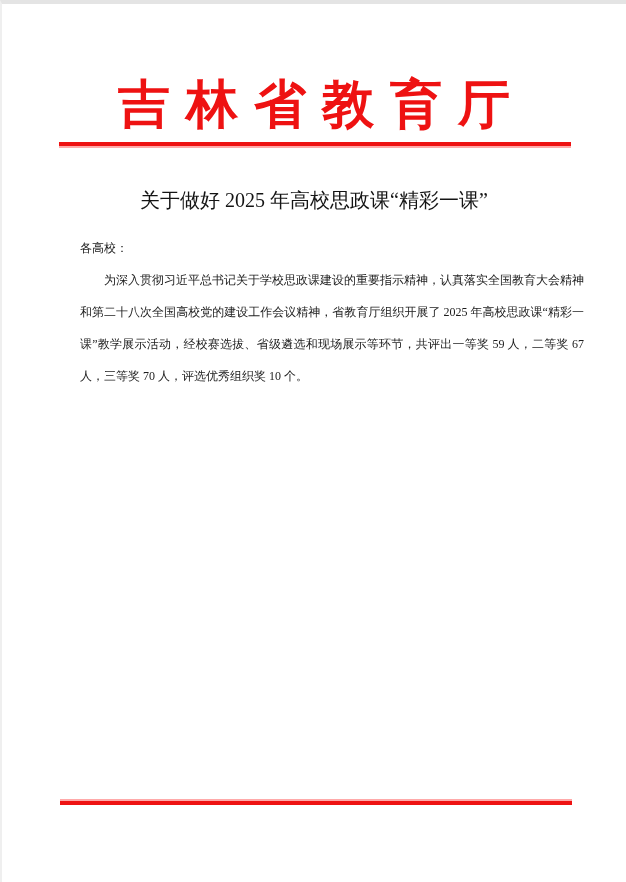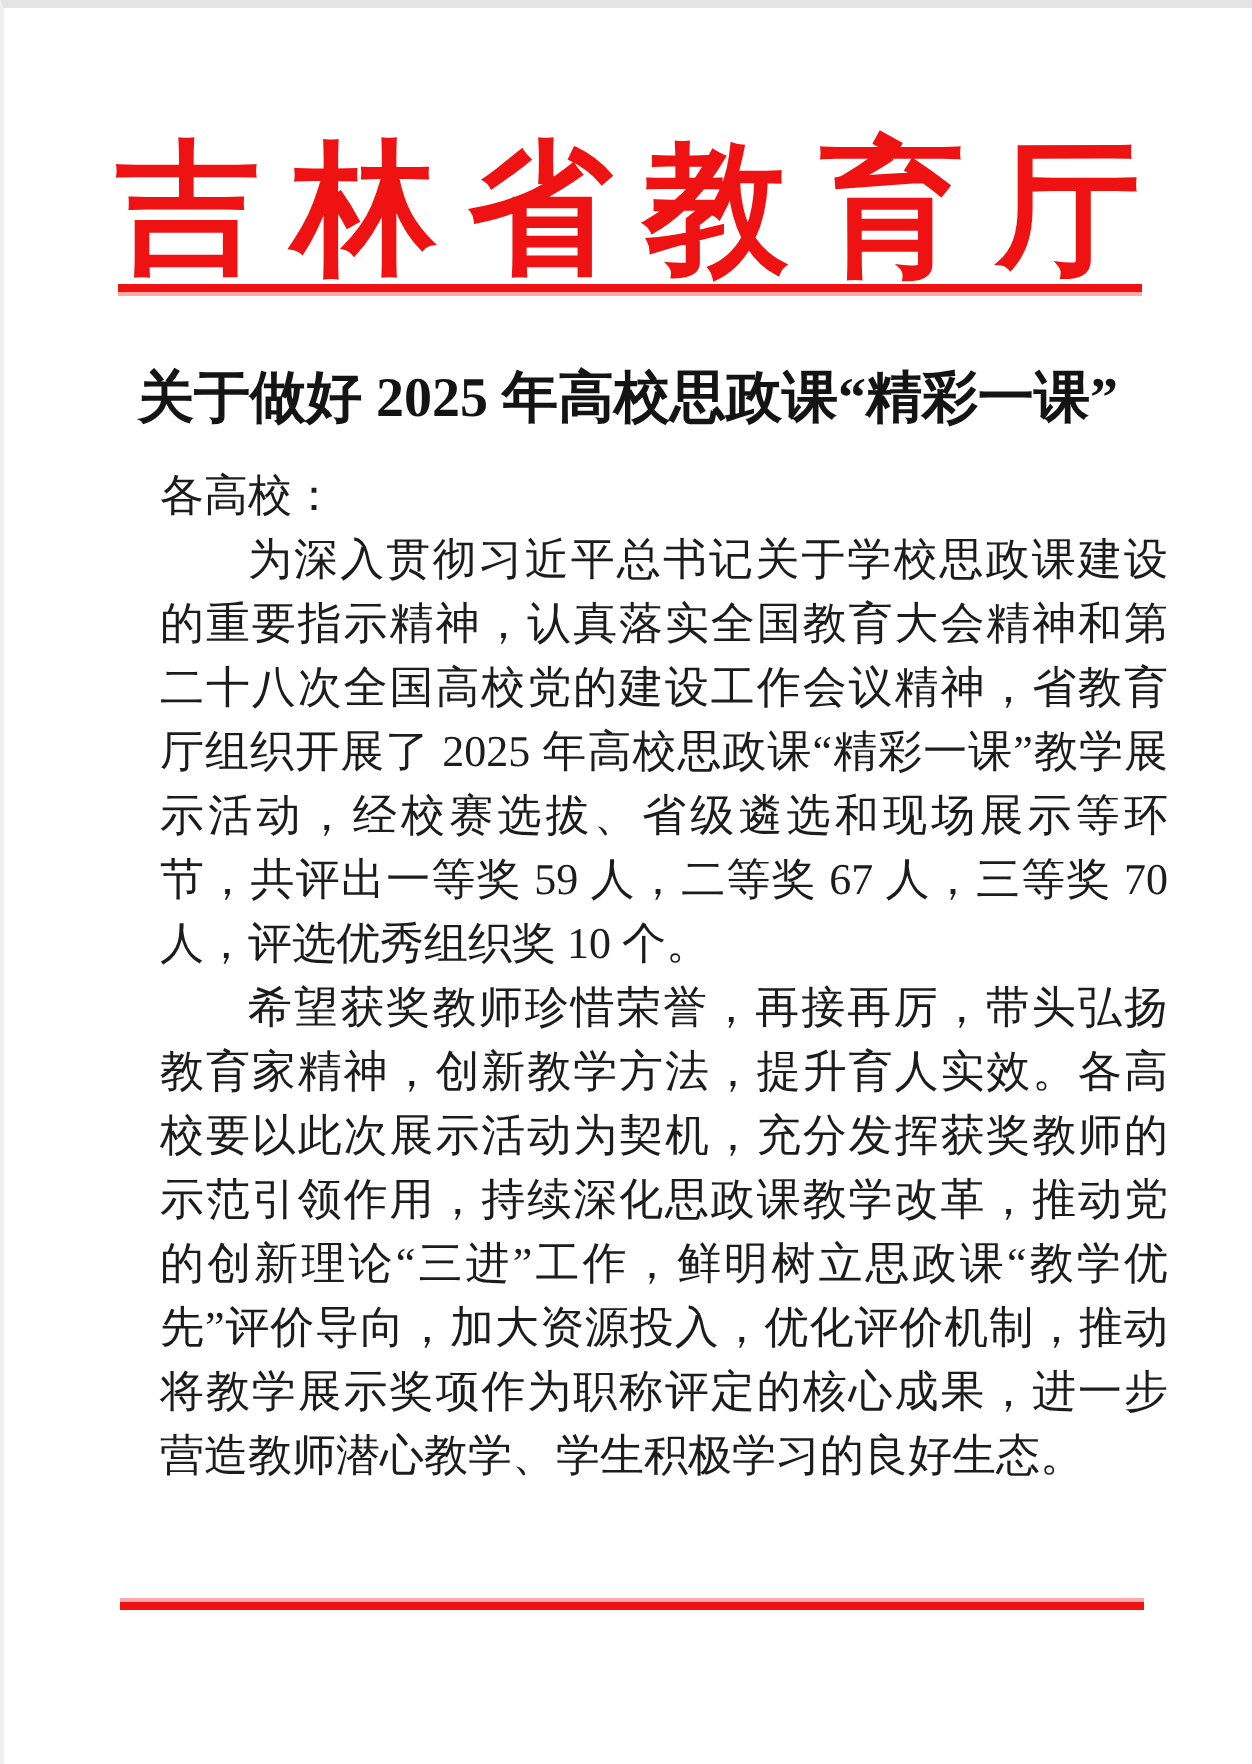--- a/index.html
+++ b/index.html
@@ -19,49 +19,49 @@
     position:relative;
     width:626px;height:882px;
     background:#ffffff;
     border-top:4px solid #e4e4e4;
     border-left:2px solid #efefef;
   }
   
   .agency{
     padding-top:72px;
     text-align:center;
-    font-size:72px;
+    font-size:52px;
     line-height:58px;
     font-weight:700;
     letter-spacing:16px;
     text-indent:16px;
     color:var(--header-red);
     white-space:nowrap;
   }
   
   .rule{margin-left:57px;width:512px;font-size:0;line-height:0;}
   .rule-top{margin-top:8px;}
   .rule .bar-main{height:4px;background:var(--header-red);}
   .rule .bar-light{height:2px;background:var(--rule-light-red);}
   .rule-bottom{position:absolute;left:58px;top:795px;margin-left:0;}
   
   .doc-title{
     margin-top:32px;
     text-align:center;
-    font-size:28px;
+    font-size:20px;
     line-height:40px;
-    font-weight:700;
+    font-weight:400;
     color:#141414;
   }
   .doc-title .t-line{display:block;}
   
   .body-text{
     margin:12px 44px 0 78px;
     width:504px;
-    font-size:22px;
+    font-size:12px;
     line-height:32px;
     text-align:justify;
     text-justify:inter-ideograph;
     color:var(--ink);
   }
   .body-text p{margin:0;}
   .body-text .para{text-indent:2em;}
 </style>
 </head>
 <body>
@@ -75,21 +75,20 @@
     <div class="bar-light"></div>
   </div>
 
   <h1 class="doc-title">
     <span class="t-line">关于做好 2025 年高校思政课“精彩一课”</span>
   </h1>
 
   <div class="body-text">
     <p class="salutation">各高校：</p>
     <p class="para">为深入贯彻习近平总书记关于学校思政课建设的重要指示精神，认真落实全国教育大会精神和第二十八次全国高校党的建设工作会议精神，省教育厅组织开展了 2025 年高校思政课“精彩一课”教学展示活动，经校赛选拔、省级遴选和现场展示等环节，共评出一等奖 59 人，二等奖 67 人，三等奖 70 人，评选优秀组织奖 10 个。</p>
-    <p class="para">希望获奖教师珍惜荣誉，再接再厉，带头弘扬教育家精神，创新教学方法，提升育人实效。各高校要以此次展示活动为契机，充分发挥获奖教师的示范引领作用，持续深化思政课教学改革，推动党的创新理论“三进”工作，鲜明树立思政课“教学优先”评价导向，加大资源投入，优化评价机制，推动将教学展示奖项作为职称评定的核心成果，进一步营造教师潜心教学、学生积极学习的良好生态。</p>
   </div>
 
   <div class="rule rule-bottom">
     <div class="bar-light"></div>
     <div class="bar-main"></div>
   </div>
 
 </div>
 
 </body></html>

